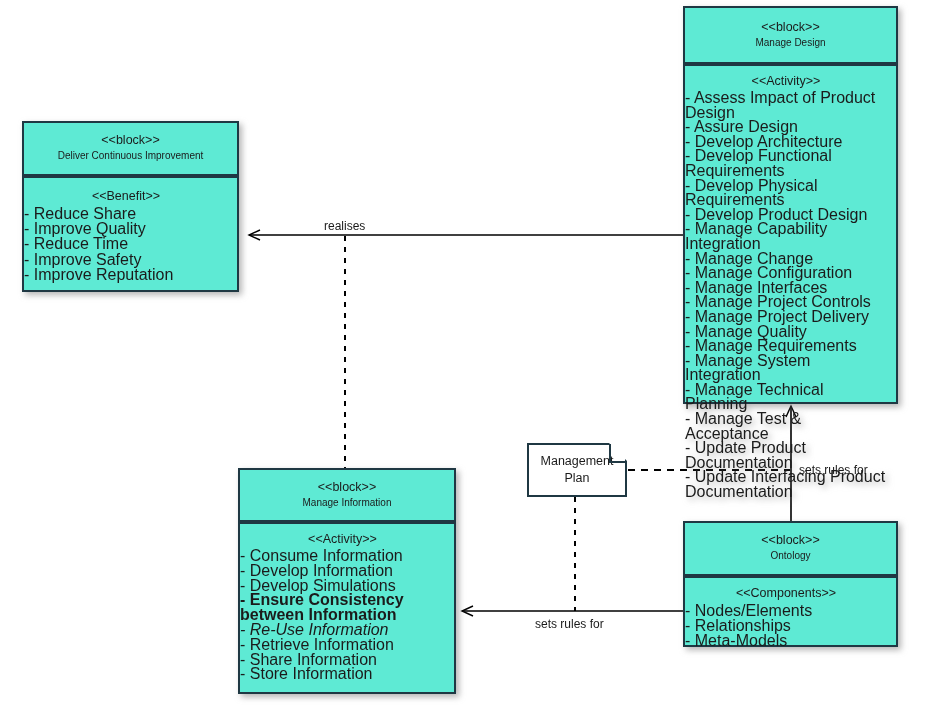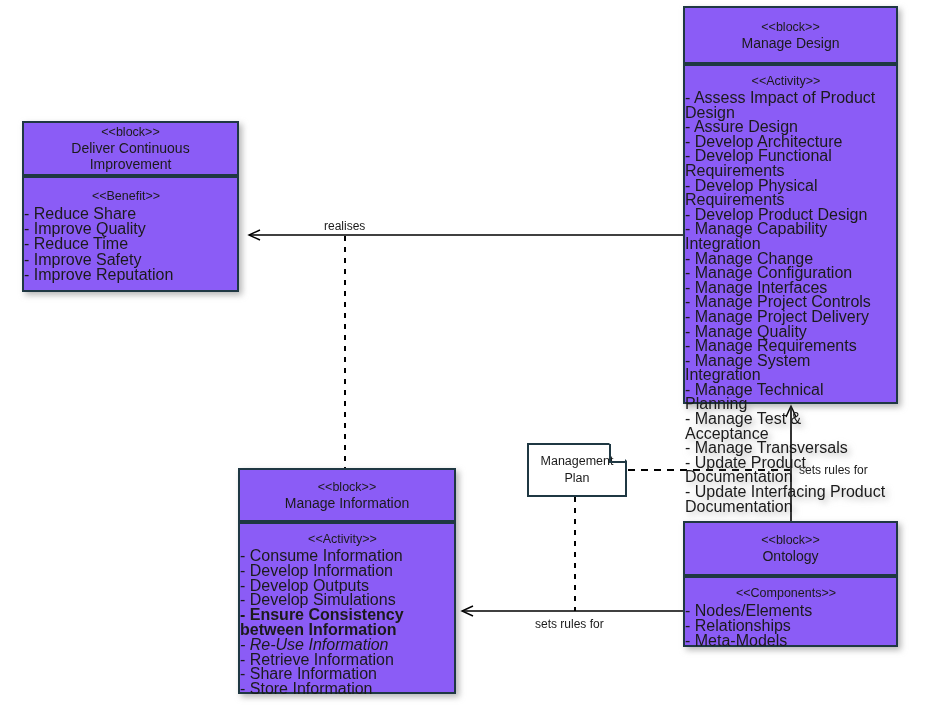--- a/index.html
+++ b/index.html
@@ -21,21 +21,21 @@
 
   
   .block {
     position: absolute;
     box-sizing: border-box;
     filter: drop-shadow(3px 3px 3px rgba(120,120,120,0.55));
   }
   .block-header,
   .block-body {
     box-sizing: border-box;
-    background: #8b5cf6;
+    background: #5eead4;
     border: 2px solid #1F3843;
     width: 100%;
   }
   .block-header {
     display: flex;
     flex-direction: column;
     align-items: center;
     justify-content: center;
     text-align: center;
     padding: 6px 6px;
@@ -45,21 +45,21 @@
     padding: 8px 9px 10px 0;
   }
   .stereotype {
     font-size: 12.5px;
     color: #1b1b1b;
     line-height: 15px;
     text-align: center;
     white-space: nowrap;
   }
   .block-title {
-    font-size: 14px;
+    font-size: 10px;
     color: #1b1b1b;
     line-height: 16px;
     text-align: center;
   }
   .body-stereotype {
     font-size: 12.5px;
     color: #1b1b1b;
     line-height: 15px;
     text-align: center;
     margin-bottom: 2px;
@@ -166,21 +166,20 @@
         <li>- Manage Change</li>
         <li>- Manage Configuration</li>
         <li>- Manage Interfaces</li>
         <li>- Manage Project Controls</li>
         <li>- Manage Project Delivery</li>
         <li>- Manage Quality</li>
         <li>- Manage Requirements</li>
         <li>- Manage System Integration</li>
         <li>- Manage Technical Planning</li>
         <li>- Manage Test &amp; Acceptance</li>
-        <li>- Manage Transversals</li>
         <li>- Update Product Documentation</li>
         <li>- Update Interfacing Product Documentation</li>
       </ul>
     </div>
   </div>
 
   <div class="block" style="left:22px; top:121px; width:217px;">
     <div class="block-header" style="height:55px;">
       <div class="stereotype">&lt;&lt;block&gt;&gt;</div>
       <div class="block-title">Deliver Continuous Improvement</div>
@@ -200,21 +199,20 @@
   <div class="block" style="left:238px; top:468px; width:218px;">
     <div class="block-header" style="height:54px;">
       <div class="stereotype">&lt;&lt;block&gt;&gt;</div>
       <div class="block-title">Manage Information</div>
     </div>
     <div class="block-body" style="height:172px;">
       <div class="body-stereotype">&lt;&lt;Activity&gt;&gt;</div>
       <ul class="items">
         <li style="line-height:14.8px;">- Consume Information</li>
         <li style="line-height:14.8px;">- Develop Information</li>
-        <li style="line-height:14.8px;">- Develop Outputs</li>
         <li style="line-height:14.8px;">- Develop Simulations</li>
         <li style="line-height:14.8px;font-weight:bold;">- Ensure Consistency between Information</li>
         <li style="line-height:14.8px;font-style:italic;">- Re-Use Information</li>
         <li style="line-height:14.8px;">- Retrieve Information</li>
         <li style="line-height:14.8px;">- Share Information</li>
         <li style="line-height:14.8px;">- Store Information</li>
       </ul>
     </div>
   </div>
 

